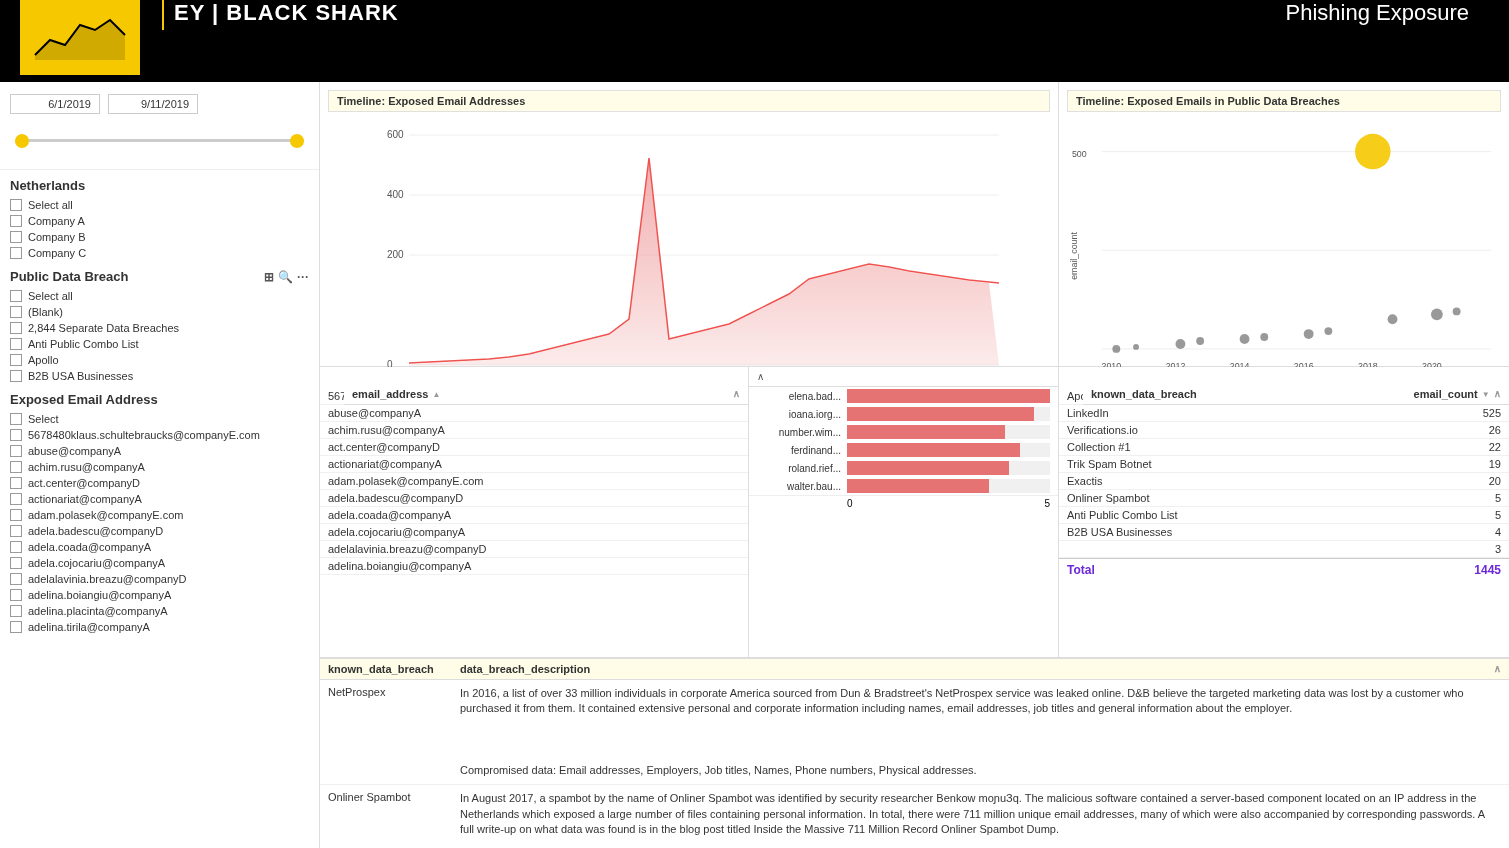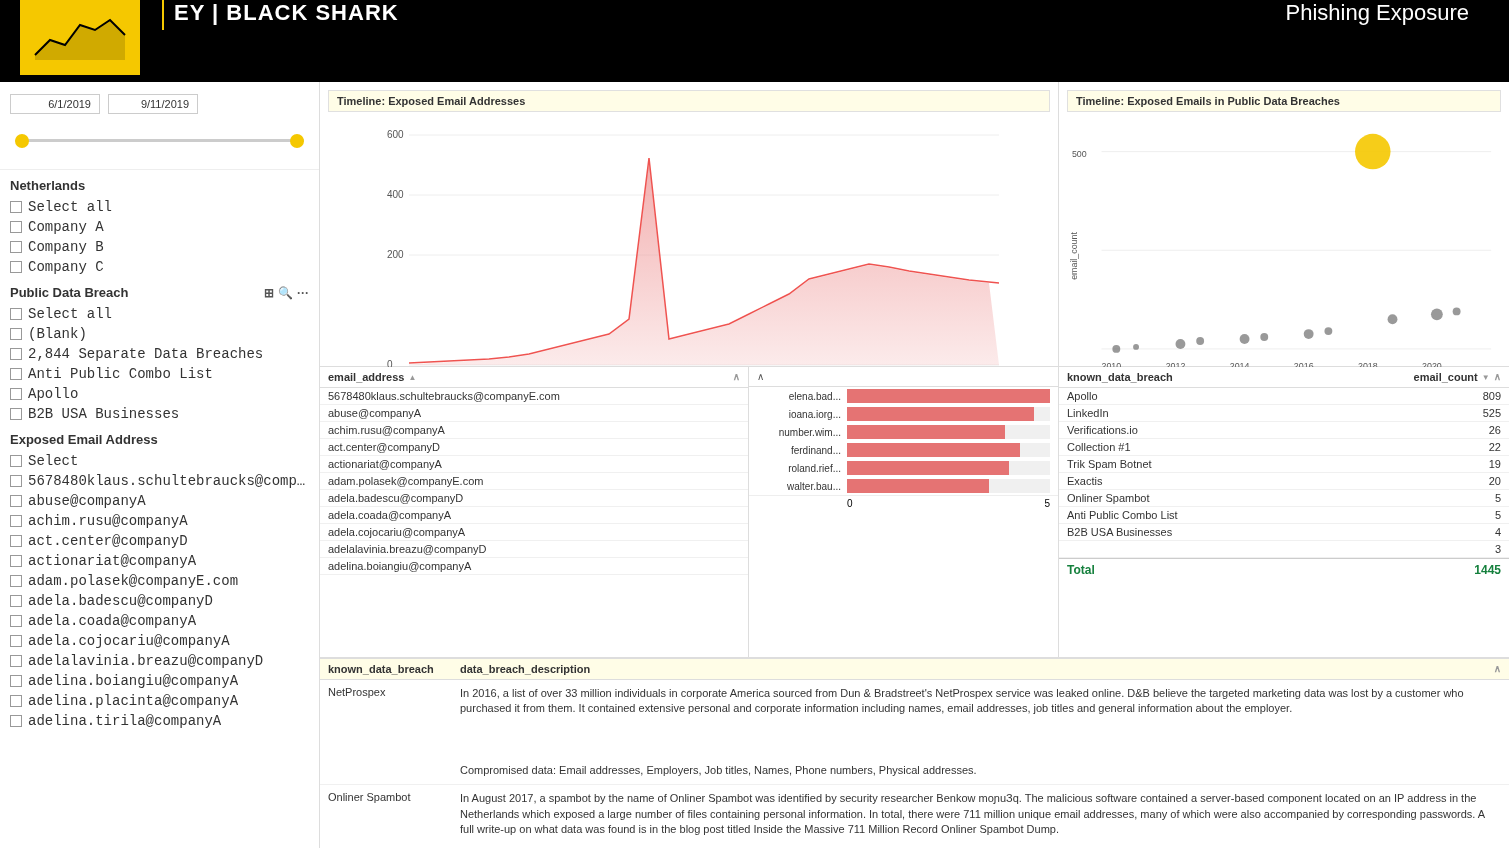--- a/index.html
+++ b/index.html
@@ -30,50 +30,50 @@
     
     .section-header { padding: 8px 10px 4px 10px; font-size: 13px; font-weight: 600; color: #333; cursor: pointer; display: flex; align-items: center; justify-content: space-between; }
     .section-header-inner { display: flex; align-items: center; gap: 6px; }
     .section-icons { display: flex; gap: 4px; }
     .section-icon { font-size: 12px; color: #555; cursor: pointer; }
 
     
     .filter-list { padding: 0 10px; }
     .filter-item { display: flex; align-items: center; gap: 6px; padding: 2px 0; cursor: pointer; }
     .filter-checkbox { width: 12px; height: 12px; border: 1px solid #999; background: #fff; flex-shrink: 0; }
-    .filter-label { font-size: 14px; color: #333; white-space: nowrap; overflow: hidden; text-overflow: ellipsis; font-family: Liberation Mono, monospace; }
+    .filter-label { font-size: 11px; color: #333; white-space: nowrap; overflow: hidden; text-overflow: ellipsis; }
 
     
     .content { flex: 1; display: flex; flex-direction: column; overflow: hidden; }
 
     
     .charts-row { display: flex; height: 285px; flex-shrink: 0; border-bottom: 1px solid #ddd; }
 
     
     .chart-left { flex: 1; border-right: 1px solid #ddd; padding: 8px; background: #fff; }
     .chart-right { width: 450px; padding: 8px; background: #fff; }
     .chart-title { font-size: 11px; font-weight: 600; color: #333; margin-bottom: 8px; background: #fffde7; padding: 4px 8px; border: 1px solid #e0e0e0; }
 
     
     .data-area { display: flex; flex: 1; overflow: hidden; border-bottom: 1px solid #ddd; }
 
     .email-table { flex: 1; overflow-y: auto; border-right: 1px solid #ddd; background: #fff; }
     .bar-chart-panel { width: 310px; border-right: 1px solid #ddd; background: #fff; overflow-y: auto; }
     .breach-table { width: 450px; background: #fff; overflow-y: auto; }
 
-    .table-header { display: flex; align-items: flex-start; padding: 4px 8px; background: #fff; border-bottom: 1px solid #ddd; font-size: 11px; font-weight: 600; color: #333; position: sticky; top: 0; z-index: 1; }
+    .table-header { display: flex; align-items: flex-start; padding: 4px 8px; background: #fff; border-bottom: 1px solid #ddd; font-size: 11px; font-weight: 600; color: #333; position: sticky; top: 17px; z-index: 1; margin-left: 24px; }
     .table-header .col-name { flex: 1; cursor: pointer; display: flex; align-items: center; gap: 4px; }
     .table-header .col-count { width: 80px; text-align: right; cursor: pointer; display: flex; align-items: center; justify-content: flex-end; gap: 4px; }
     .sort-arrow { font-size: 8px; color: #999; }
 
     .table-row { padding: 2px 8px; border-bottom: 1px solid #f0f0f0; font-size: 11px; color: #333; display: flex; align-items: center; }
     .table-row .cell-name { flex: 1; overflow: hidden; text-overflow: ellipsis; white-space: nowrap; }
     .table-row .cell-count { width: 80px; text-align: right; }
 
-    .total-row { padding: 4px 8px; font-size: 12px; font-weight: 700; color: #15803d; display: flex; align-items: center; border-top: 1px solid #ccc; background: #fff; }
+    .total-row { padding: 4px 8px; font-size: 12px; font-weight: 700; color: #6d28d9; display: flex; align-items: center; border-top: 1px solid #ccc; background: #fff; }
     .total-row .cell-name { flex: 1; }
     .total-row .cell-count { width: 80px; text-align: right; }
 
     
     .desc-area { height: 190px; overflow-y: auto; background: #fff; border-top: 1px solid #ddd; }
     .desc-table-header { display: flex; padding: 4px 8px; background: #fffde7; border-bottom: 1px solid #ddd; font-size: 11px; font-weight: 600; color: #333; gap: 12px; position: sticky; top: 0; z-index: 1; }
     .desc-col1 { width: 120px; flex-shrink: 0; }
     .desc-col2 { flex: 1; }
     .desc-row { display: flex; padding: 6px 8px; border-bottom: 1px solid #f0f0f0; gap: 12px; font-size: 11px; color: #333; align-items: flex-start; }
     .desc-name { width: 120px; flex-shrink: 0; font-weight: 500; }

